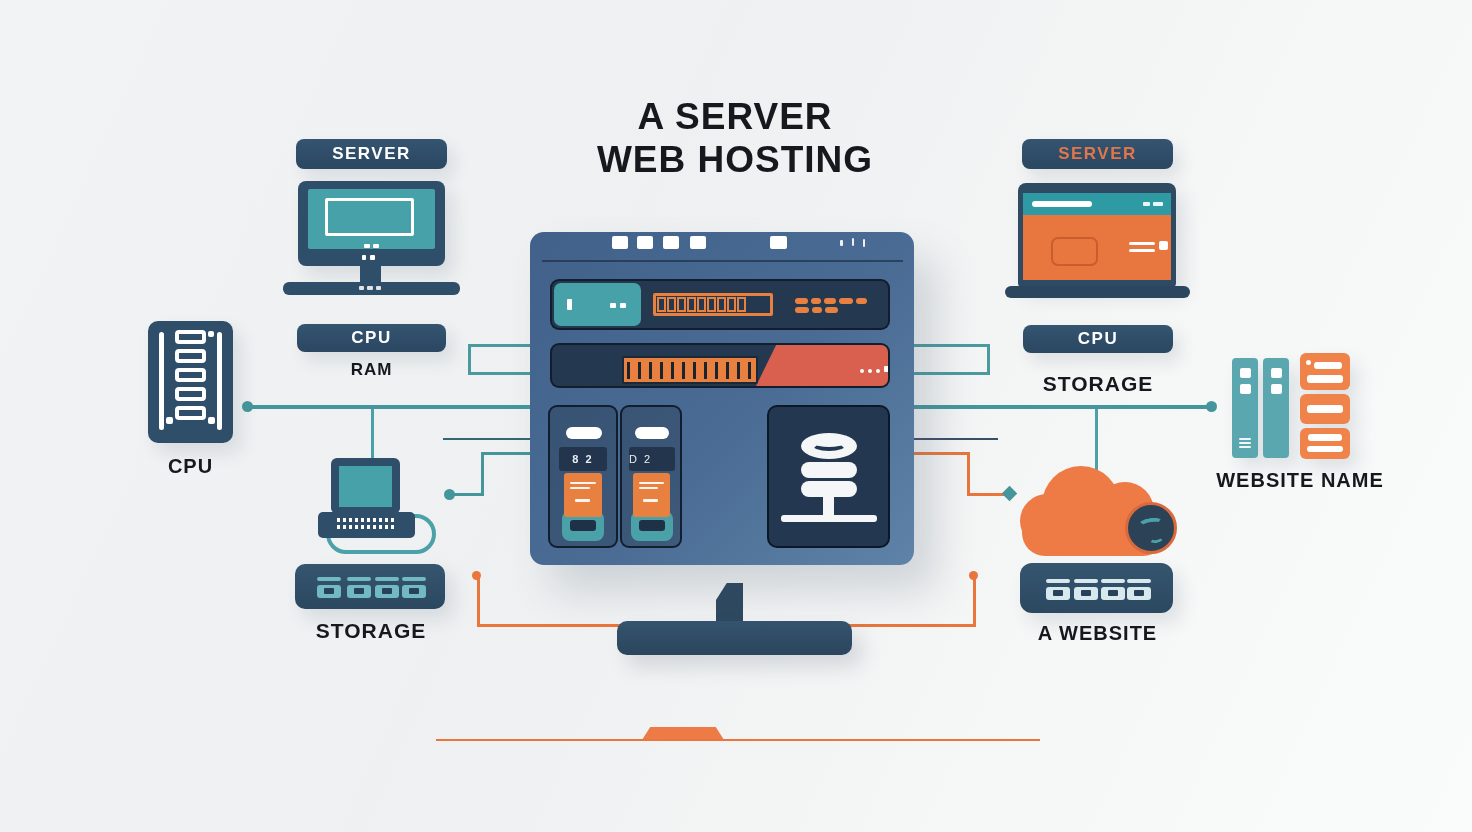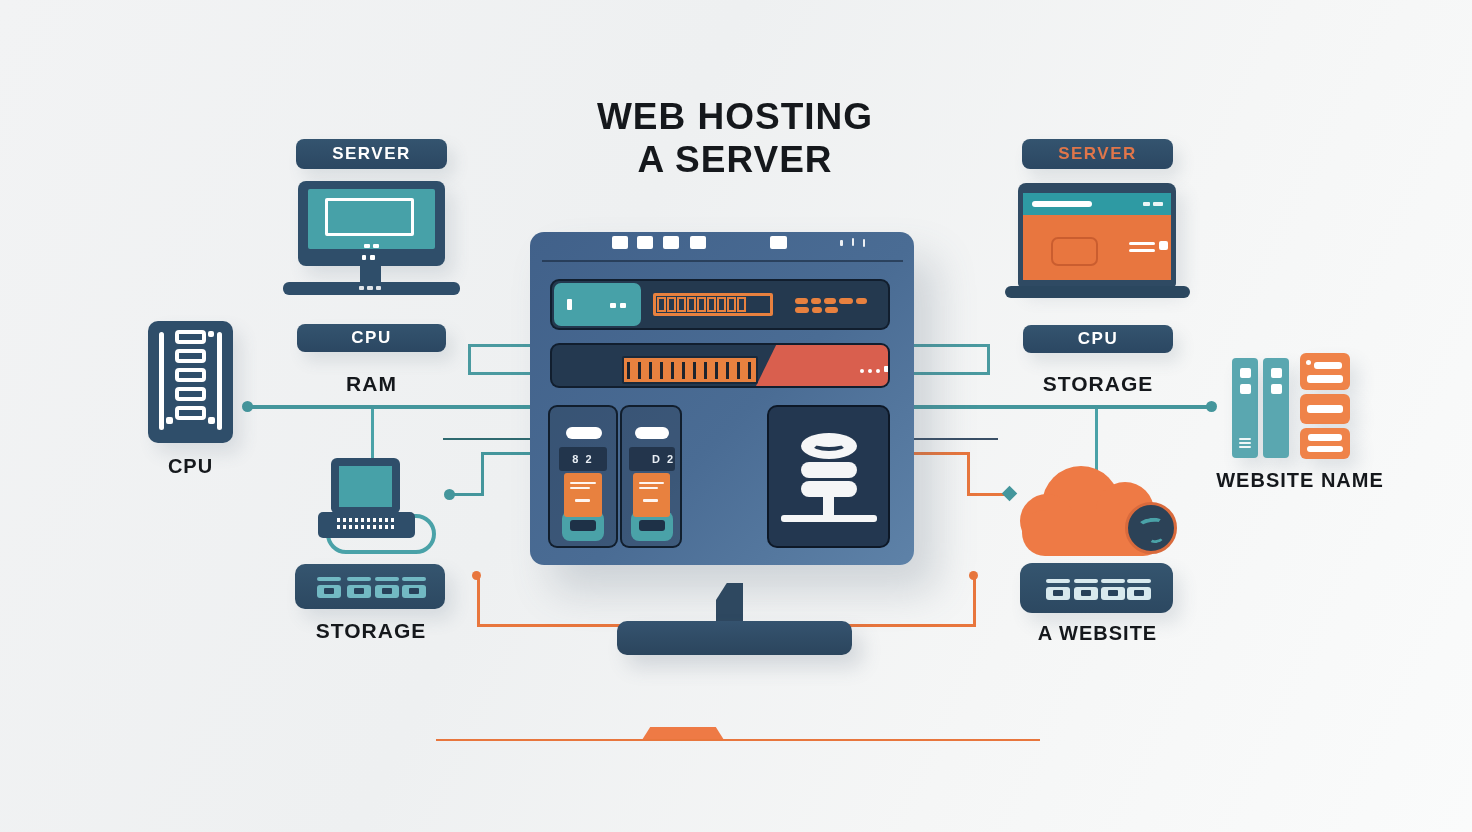--- a/index.html
+++ b/index.html
@@ -52,22 +52,22 @@
   <div class="line" style="left:371px;top:409px;width:3px;height:53px;background:#4aa2a8"></div>
   <div class="line" style="left:1095px;top:409px;width:3px;height:68px;background:#4aa2a8"></div>
 
   <div class="dot" style="left:472px;top:571px;width:9px;height:9px;background:#e8763d"></div>
   <div class="line" style="left:477px;top:576px;width:3px;height:51px;background:#e8763d"></div>
   <div class="dot" style="left:969px;top:571px;width:9px;height:9px;background:#e8763d"></div>
   <div class="line" style="left:973px;top:576px;width:3px;height:51px;background:#e8763d"></div>
   <div class="line" style="left:477px;top:624px;width:499px;height:3px;background:#e8763d"></div>
 
   <div class="lbl" style="left:455px;top:96px;width:560px;font-size:37px;line-height:1.15;letter-spacing:1px">
+    <div>A SERVER</div>
     <div>WEB HOSTING</div>
-    <div>A SERVER</div>
   </div>
 
   <div class="badge" style="left:296px;top:139px;width:151px;height:30px">
     <span>SERVER</span>
   </div>
 
   <div class="abs" style="left:283px;top:181px;width:180px;height:115px">
     <div class="abs shadowed" style="left:15px;top:0;width:147px;height:85px;background:#2f4e6a;border-radius:8px">
       <div class="abs" style="left:10px;top:8px;width:127px;height:60px;background:#47a1a8;border-radius:2px">
         <div class="abs" style="left:17px;top:9px;width:89px;height:38px;border:3px solid #fff;border-radius:2px;box-sizing:border-box"></div>
@@ -82,21 +82,21 @@
       <div class="wmark" style="left:76px;top:4px;width:5px;height:4px;opacity:.85"></div>
       <div class="wmark" style="left:84px;top:4px;width:6px;height:4px;opacity:.85"></div>
       <div class="wmark" style="left:93px;top:4px;width:5px;height:4px;opacity:.85"></div>
     </div>
   </div>
 
   <div class="badge" style="left:297px;top:324px;width:149px;height:28px">
     <span>CPU</span>
   </div>
 
-  <div class="lbl" style="left:296px;top:372px;width:151px;font-size:21px">RAM</div>
+  <div class="lbl" style="left:296px;top:360px;width:151px;font-size:17px">RAM</div>
 
   <div class="abs shadowed" style="left:148px;top:321px;width:85px;height:122px;background:#2f4e6a;border-radius:10px">
     <div class="wmark" style="left:11px;top:11px;width:5px;height:98px;border-radius:3px"></div>
     <div class="wmark" style="left:69px;top:11px;width:5px;height:98px;border-radius:3px"></div>
     <div class="abs" style="left:27px;top:9px;width:31px;height:14px;border:4px solid #fff;border-radius:4px;box-sizing:border-box"></div>
     <div class="abs" style="left:27px;top:28px;width:31px;height:14px;border:4px solid #fff;border-radius:4px;box-sizing:border-box"></div>
     <div class="abs" style="left:27px;top:47px;width:31px;height:14px;border:4px solid #fff;border-radius:4px;box-sizing:border-box"></div>
     <div class="abs" style="left:27px;top:66px;width:31px;height:14px;border:4px solid #fff;border-radius:4px;box-sizing:border-box"></div>
     <div class="abs" style="left:27px;top:85px;width:31px;height:14px;border:4px solid #fff;border-radius:4px;box-sizing:border-box"></div>
     <div class="wmark" style="left:60px;top:10px;width:6px;height:6px;border-radius:2px"></div>
@@ -205,21 +205,21 @@
       <div class="abs" style="left:14px;top:66px;width:38px;height:44px;background:#e8813f;border-radius:3px">
         <div class="mrow" style="left:6px;top:9px;width:26px;height:2px"></div>
         <div class="mrow" style="left:6px;top:14px;width:20px;height:2px"></div>
         <div class="mrow" style="left:11px;top:26px;width:15px;height:3px"></div>
       </div>
     </div>
 
     <div class="abs" style="left:90px;top:173px;width:62px;height:143px;background:rgba(25,39,55,.30);border:2px solid rgba(13,24,38,.9);border-radius:9px;box-sizing:border-box">
       <div class="wmark" style="left:13px;top:20px;width:34px;height:12px;border-radius:6px"></div>
       <div class="abs" style="left:7px;top:40px;width:46px;height:24px;background:rgba(16,28,42,.55);border-radius:3px"></div>
-      <div class="abs" style="left:7px;top:46px;width:46px;color:#e8eef4;font-size:11px;font-weight:bold;text-align:right;letter-spacing:2px">D 2</div>
+      <div class="abs" style="left:7px;top:46px;width:46px;color:#e8eef4;font-size:11px;font-weight:normal;text-align:left;letter-spacing:2px">D 2</div>
       <div class="abs" style="left:9px;top:104px;width:42px;height:30px;background:#4aa2a8;border-radius:8px">
         <div class="abs" style="left:8px;top:9px;width:26px;height:11px;background:#1e3147;border-radius:3px"></div>
       </div>
       <div class="abs" style="left:11px;top:66px;width:37px;height:44px;background:#e8813f;border-radius:3px">
         <div class="mrow" style="left:6px;top:9px;width:25px;height:2px"></div>
         <div class="mrow" style="left:6px;top:14px;width:19px;height:2px"></div>
         <div class="mrow" style="left:10px;top:26px;width:15px;height:3px"></div>
       </div>
     </div>
 

